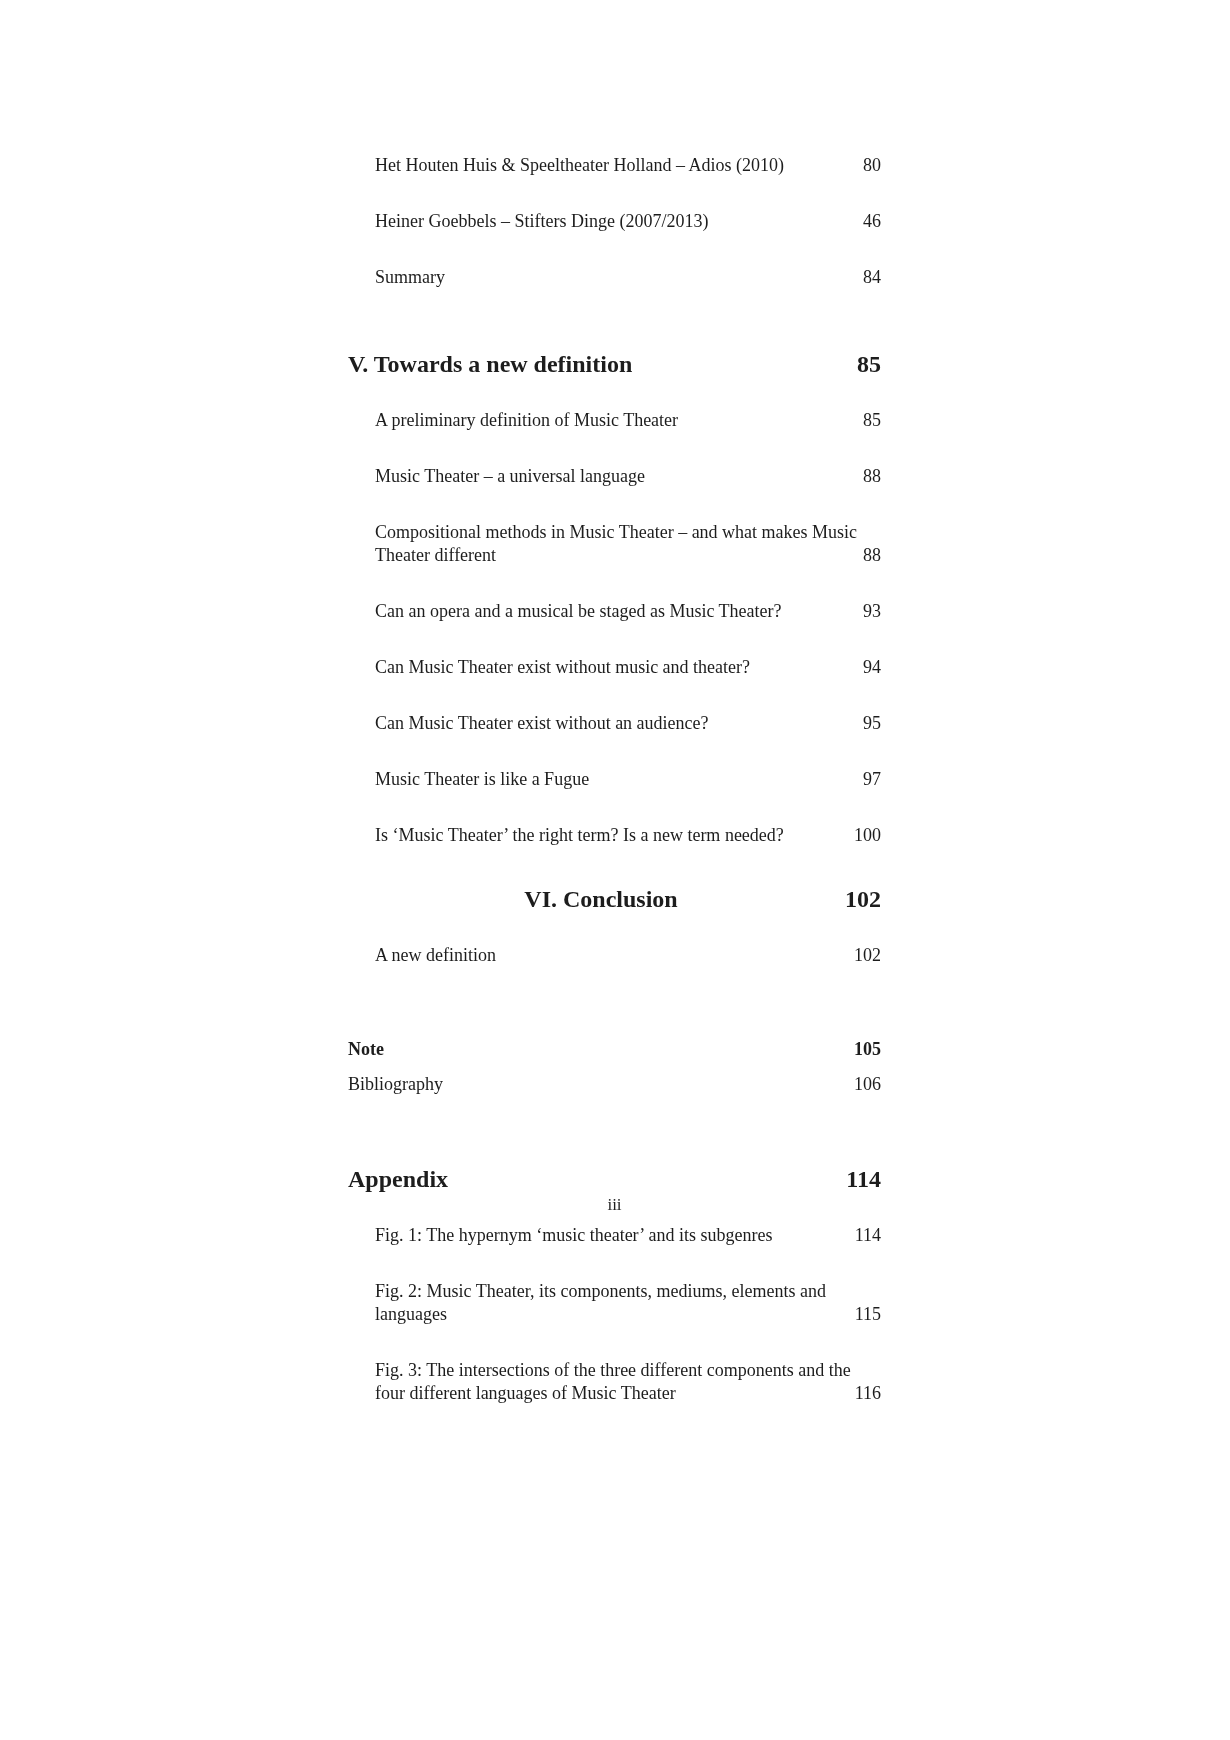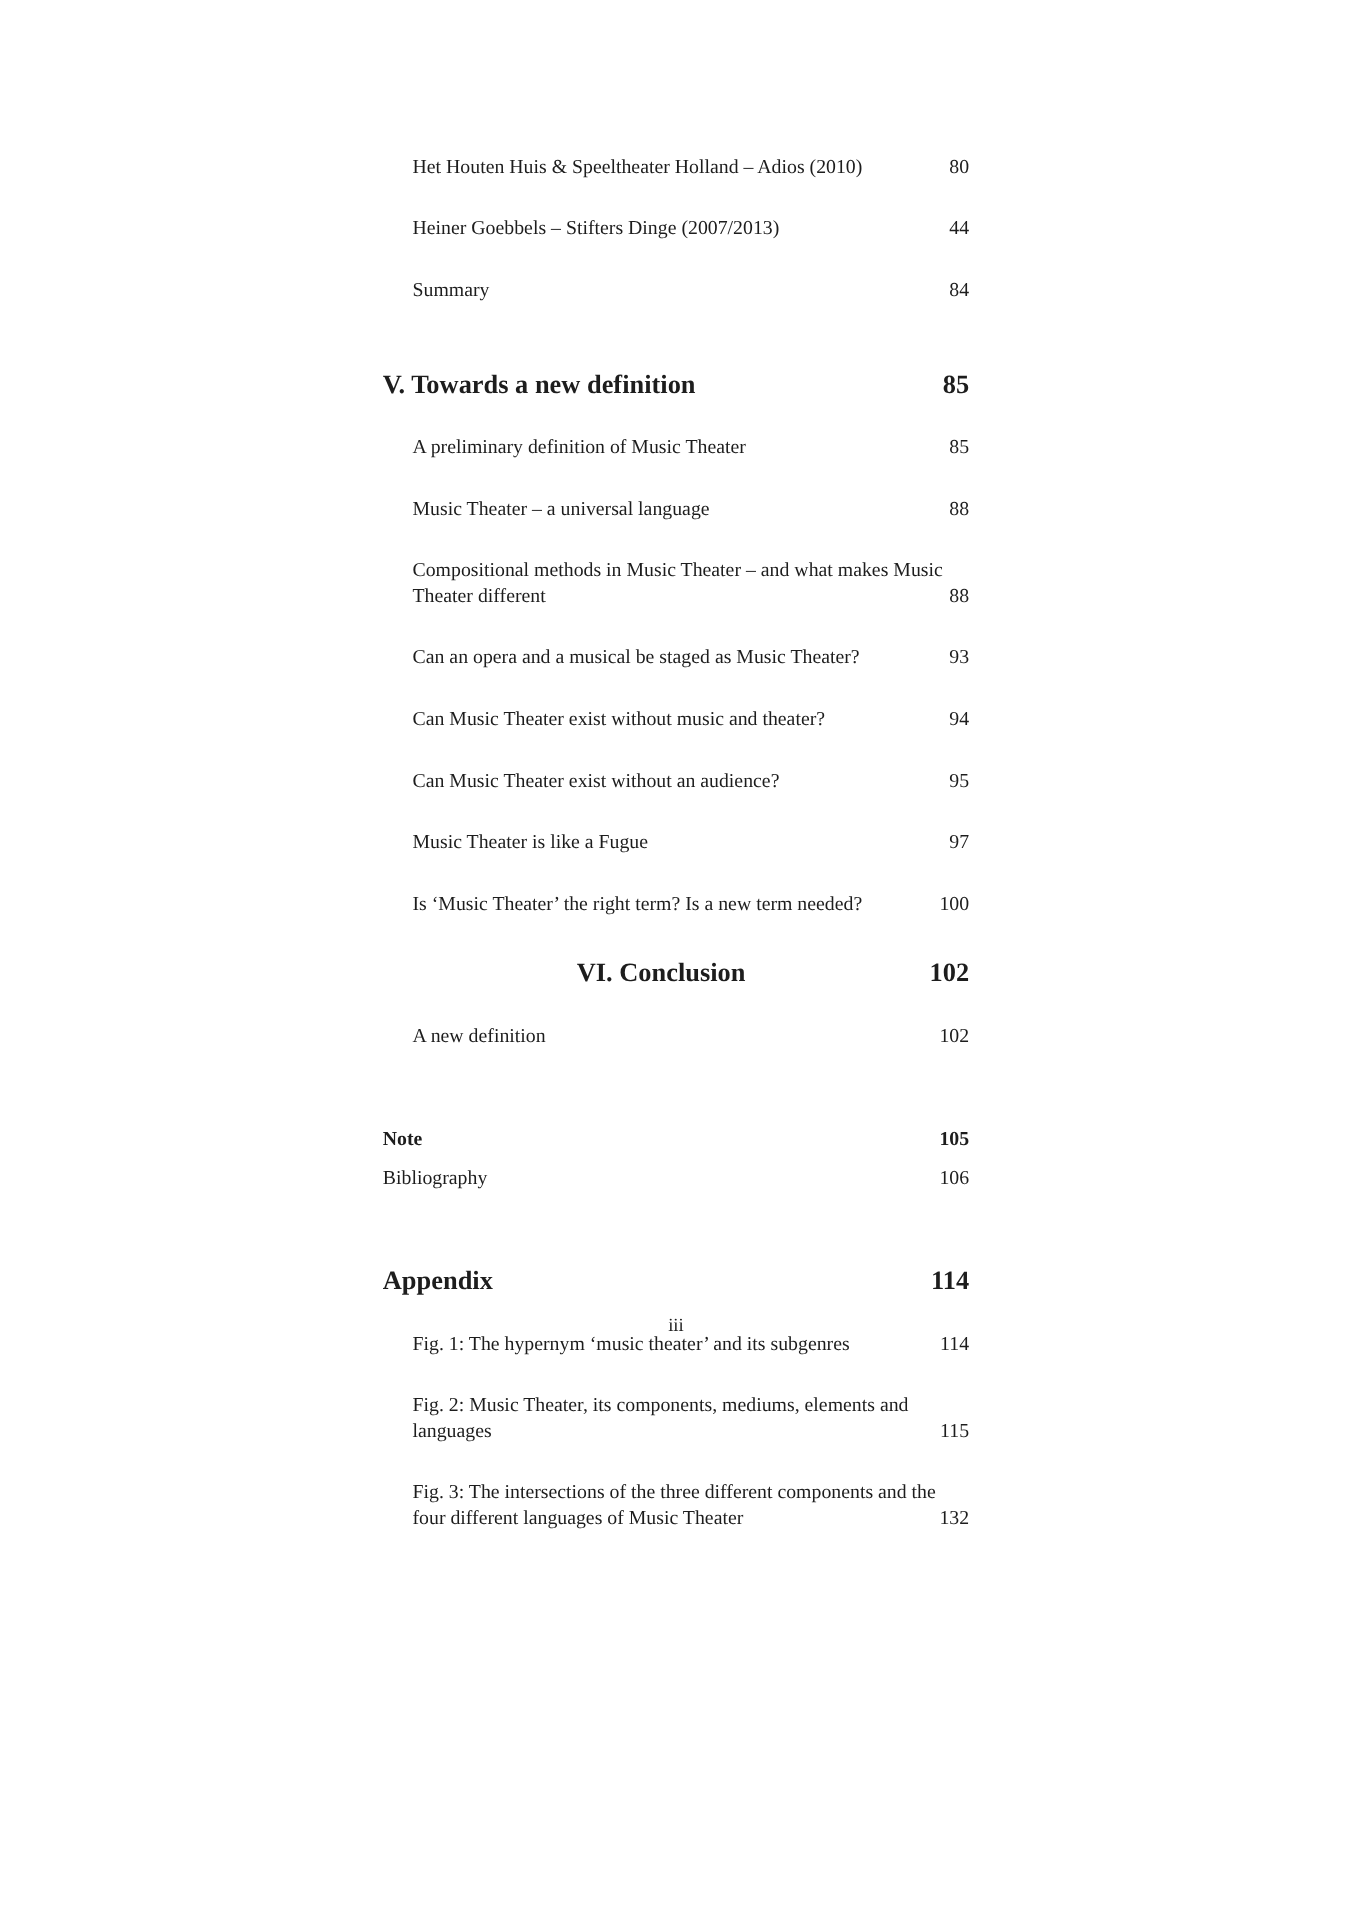--- a/index.html
+++ b/index.html
@@ -21,21 +21,21 @@
     left: 348px;
     top: 140px;
     width: 533px;
   }
   .row {
     position: relative;
     margin-top: 33px;
     font-size: 18px;
     line-height: 23px;
   }
-  .row:first-child { margin-top: 0; }
+  .row:first-child { margin-top: 14px; }
   .row.item { padding-left: 27px; }
   .row.section {
     font-weight: bold;
     font-size: 24px;
     line-height: 24px;
   }
   .row.plain {  }
   .gap-xl  { margin-top: 63px; }
   .gap-lg  { margin-top: 40px; text-align: center; }
   .gap-xxl { margin-top: 71px; font-weight: bold; }
@@ -63,21 +63,21 @@
 <body>
 
 <div class="page">
   <div class="toc">
       <div class="row item">
         <span class="text">Het Houten Huis &amp; Speeltheater Holland – Adios (2010)</span>
         <span class="pagenum">80</span>
       </div>
       <div class="row item">
         <span class="text">Heiner Goebbels – Stifters Dinge (2007/2013)</span>
-        <span class="pagenum">44</span>
+        <span class="pagenum">46</span>
       </div>
       <div class="row item">
         <span class="text">Summary</span>
         <span class="pagenum">84</span>
       </div>
       <div class="row section gap-xl">
         <span class="text">V. Towards a new definition</span>
         <span class="pagenum">85</span>
       </div>
       <div class="row item">
@@ -135,17 +135,17 @@
       <div class="row item">
         <span class="text">Fig. 1: The hypernym ‘music theater’ and its subgenres</span>
         <span class="pagenum">114</span>
       </div>
       <div class="row item">
         <span class="text">Fig. 2: Music Theater, its components, mediums, elements and languages</span>
         <span class="pagenum">115</span>
       </div>
       <div class="row item">
         <span class="text">Fig. 3: The intersections of the three different components and the four different languages of Music Theater</span>
-        <span class="pagenum">132</span>
+        <span class="pagenum">116</span>
       </div>
     </div>
   <div class="footer">iii</div>
 </div>
 
 </body></html>

